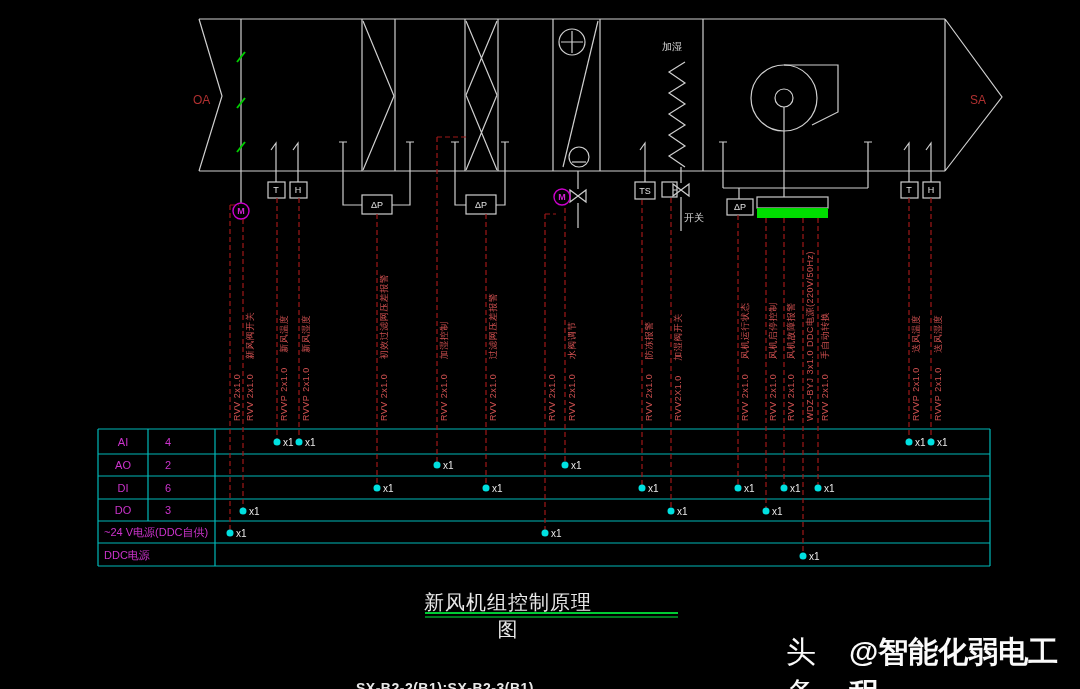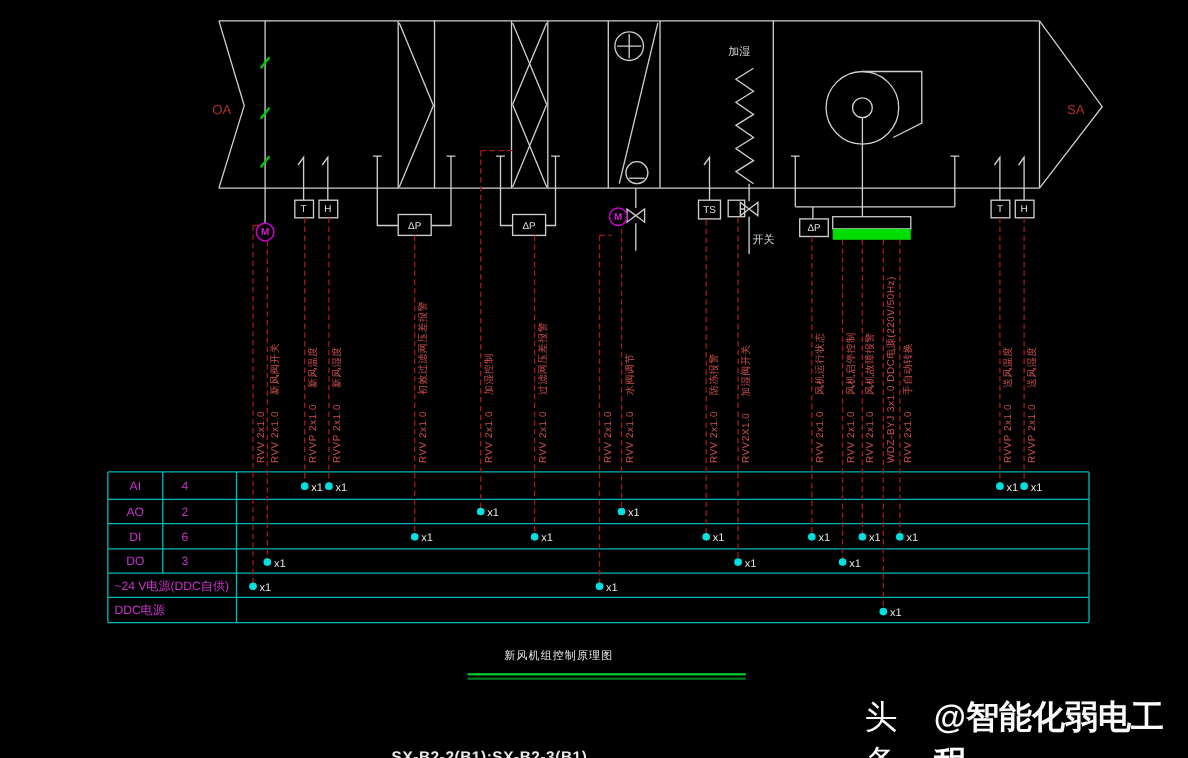--- a/index.html
+++ b/index.html
@@ -1,21 +1,21 @@
 <!DOCTYPE html>
 <html><head>
 <meta charset="utf-8">
 <style>
   html,body{margin:0;padding:0;background:#000;}
   #stage{position:relative;width:1080px;height:689px;background:#000;overflow:hidden;
          font-family:"Liberation Sans","DejaVu Sans",sans-serif;}
   svg{position:absolute;left:0;top:0;}
   svg text{font-family:"Liberation Sans","DejaVu Sans",sans-serif;}
   .title{position:absolute;left:418px;top:589px;width:180px;text-align:center;
-         color:#e8e8e8;font-size:10px;letter-spacing:1px;}
+         color:#e8e8e8;font-size:20px;letter-spacing:1px;}
   .uline1{position:absolute;left:425px;top:612px;width:253px;height:0;border-top:2px solid #00cc33;}
   .uline2{position:absolute;left:425px;top:616px;width:253px;height:0;border-top:2px solid #007a1f;}
   .scope{position:absolute;left:356px;color:#e8e8e8;font-size:14px;letter-spacing:0.5px;}
   .scope1{top:626px;}
   .scope2{top:680px;font-weight:bold;}
   .wm{position:absolute;left:786px;top:632px;display:flex;align-items:baseline;gap:5px;color:#fafafa;}
   .wm .brand{font-size:30px;font-weight:normal;}
   .wm .handle{font-size:30px;font-weight:bold;}
 </style>
 </head>

